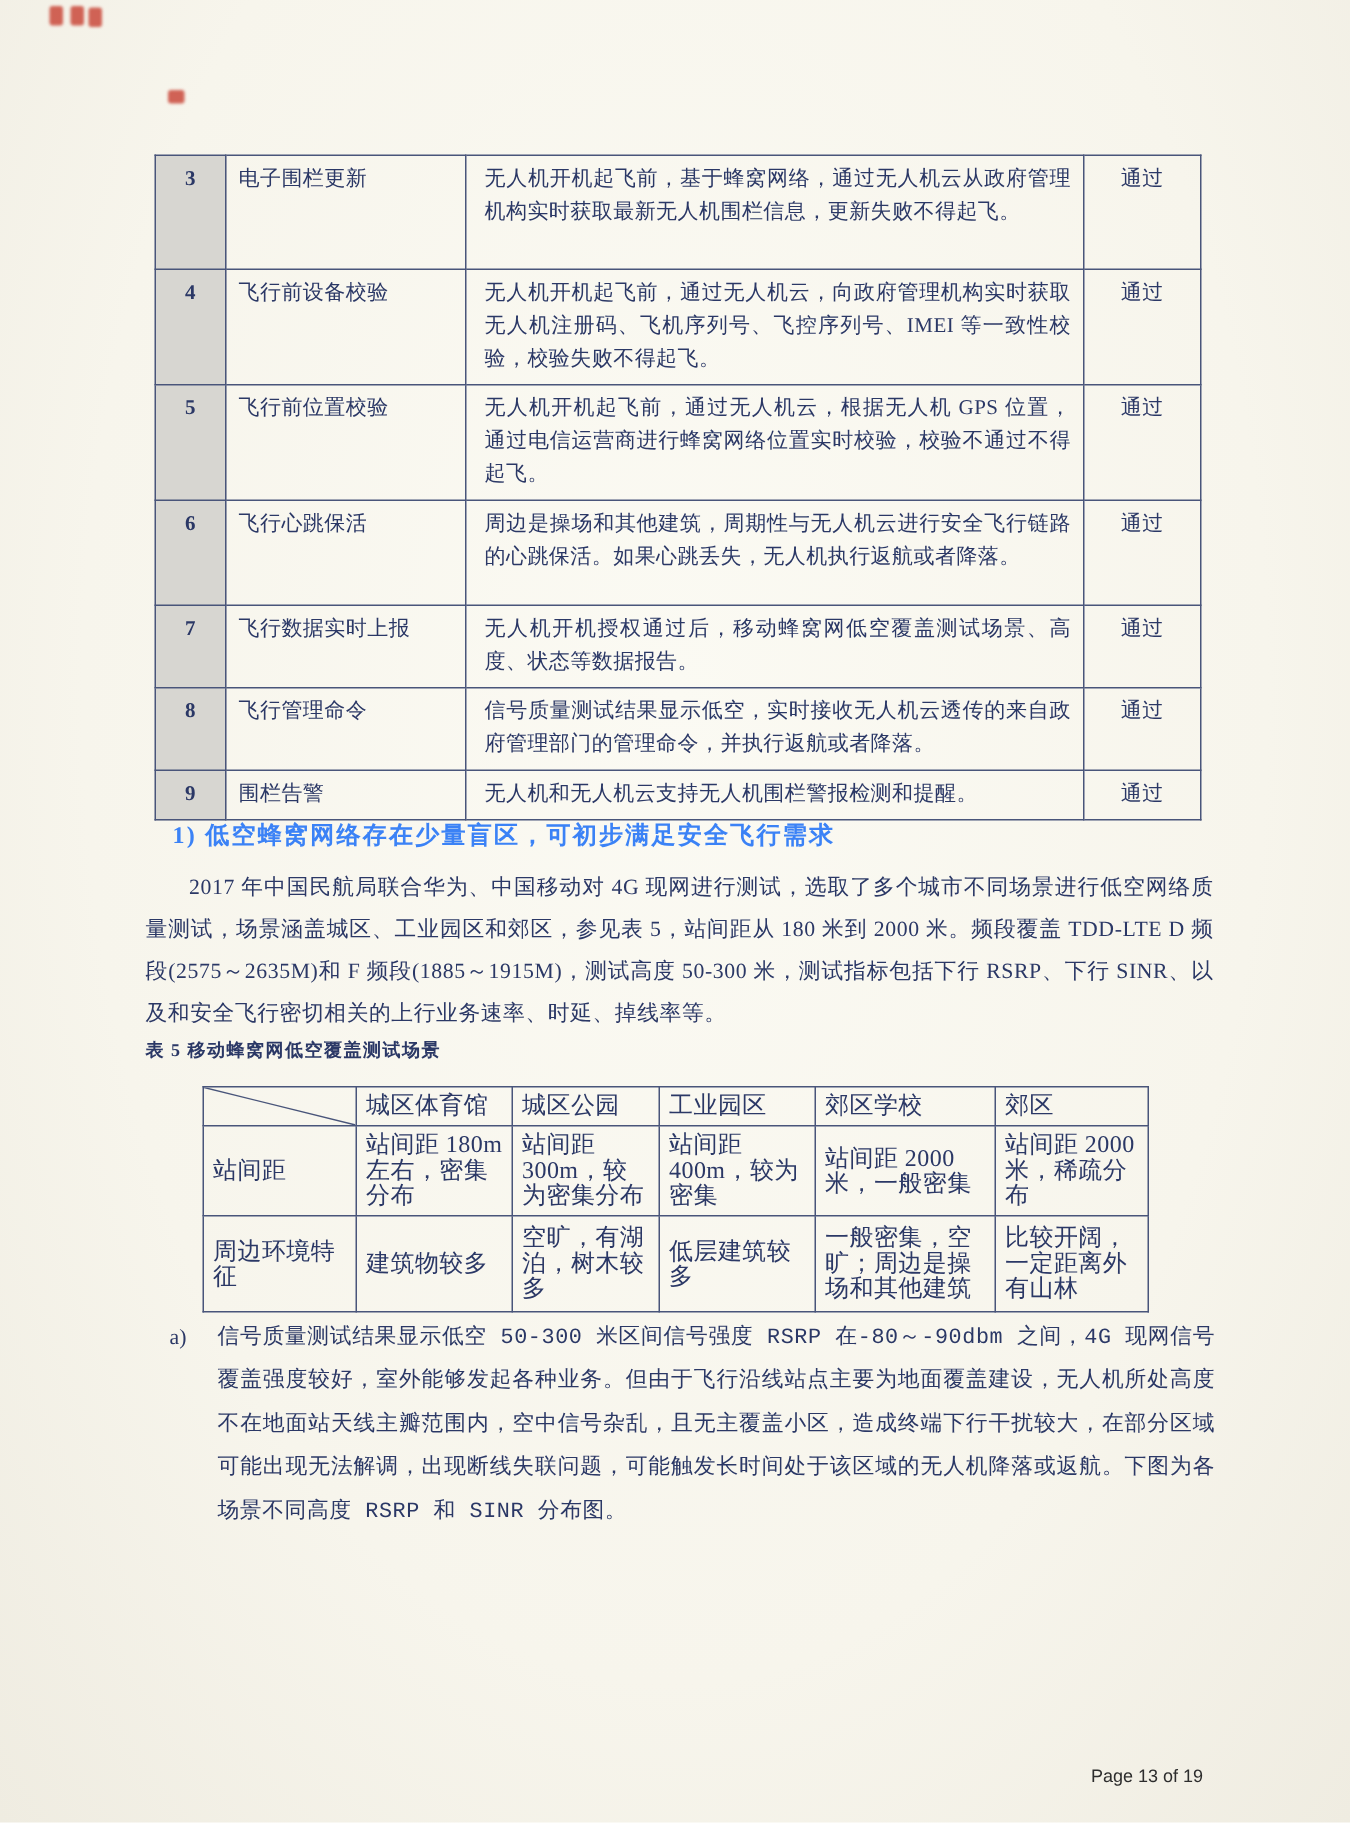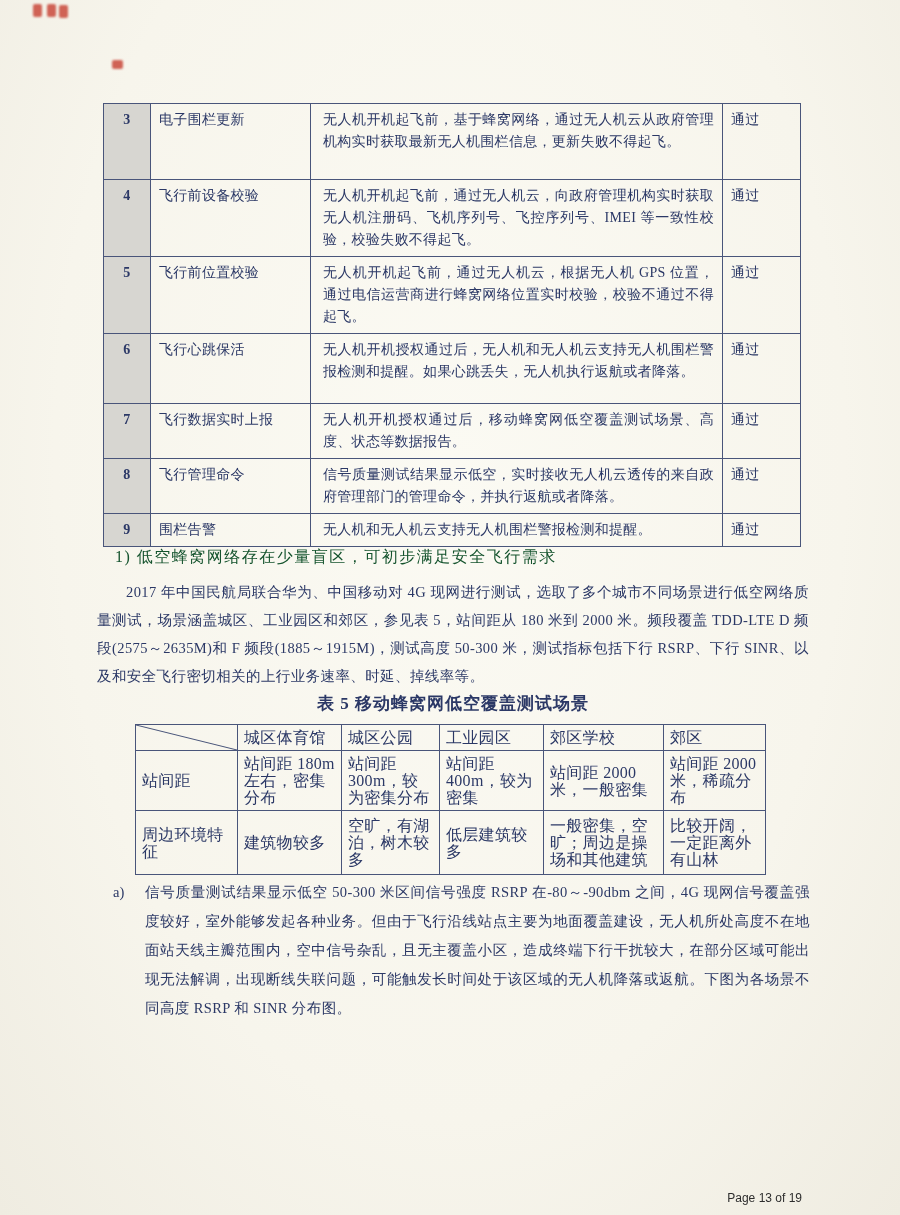--- a/index.html
+++ b/index.html
@@ -41,57 +41,57 @@
     line-height: 22px;
     letter-spacing: 0.3px;
   }
   .checklist td.num {
     background: #d7d6d1;
     text-align: center;
     font-weight: bold;
     padding-left: 2px; padding-right: 2px;
   }
   .checklist td.desc { text-align: justify; padding-left: 12px; }
-  .checklist td.result { }
+  .checklist td.result { text-align: center; }
   .checklist tr:nth-child(1) { height: 76px; }
   .checklist tr:nth-child(2) { height: 72px; }
   .checklist tr:nth-child(3) { height: 72px; }
   .checklist tr:nth-child(4) { height: 70px; }
   .checklist tr:nth-child(5) { height: 48px; }
   .checklist tr:nth-child(6) { height: 48px; }
   .checklist tr:nth-child(7) { height: 28px; }
 
   
   .heading {
     position: absolute;
     left: 115px; top: 547px;
     width: 700px;
     font-size: 16px;
-    font-weight: normal;
+    font-weight: bold;
     letter-spacing: 1.5px;
-    color: #14532d;
+    color: #3b82f6;
   }
   .intro {
     position: absolute;
     left: 97px; top: 578px;
     width: 712px;
     font-size: 14.5px;
     line-height: 28px;
     text-align: justify;
     text-indent: 2em;
     letter-spacing: 0.4px;
   }
 
   
   .t5-title {
     position: absolute;
     left: 97px; top: 692px;
     width: 712px;
-    text-align: center;
-    font-size: 17px;
+    text-align: left;
+    font-size: 12px;
     font-weight: bold;
     letter-spacing: 1px;
   }
   .t5 {
     position: absolute;
     left: 135px; top: 724px;
     width: 630px;
     font-size: 16px;
   }
   .t5 td {
@@ -114,26 +114,27 @@
     width: 697px;
     display: flex;
     font-size: 14.5px;
     line-height: 29px;
   }
   .pa-label { flex: 0 0 32px; }
   .pa-text {
     flex: 1;
     text-align: justify;
     letter-spacing: 0.4px;
+    font-family: Liberation Mono, monospace;
   }
 
   
   .footer {
     position: absolute;
-    right: 98px; bottom: 10px;
+    right: 98px; bottom: 24px;
     font-family: "Liberation Sans", "DejaVu Sans", sans-serif;
     font-size: 12px;
     color: #2d2d2d;
   }
 </style>
 </head>
 <body>
 
 <div class="page">
 
@@ -162,21 +163,21 @@
       </tr>
       <tr>
         <td class="num">5</td>
         <td class="item">飞行前位置校验</td>
         <td class="desc">无人机开机起飞前，通过无人机云，根据无人机 GPS 位置，通过电信运营商进行蜂窝网络位置实时校验，校验不通过不得起飞。</td>
         <td class="result">通过</td>
       </tr>
       <tr>
         <td class="num">6</td>
         <td class="item">飞行心跳保活</td>
-        <td class="desc">无人机开机授权通过后，无人机和无人机云支持无人机围栏警报检测和提醒。如果心跳丢失，无人机执行返航或者降落。</td>
+        <td class="desc">周边是操场和其他建筑，周期性与无人机云进行安全飞行链路的心跳保活。如果心跳丢失，无人机执行返航或者降落。</td>
         <td class="result">通过</td>
       </tr>
       <tr>
         <td class="num">7</td>
         <td class="item">飞行数据实时上报</td>
         <td class="desc">无人机开机授权通过后，移动蜂窝网低空覆盖测试场景、高度、状态等数据报告。</td>
         <td class="result">通过</td>
       </tr>
       <tr>
         <td class="num">8</td>

